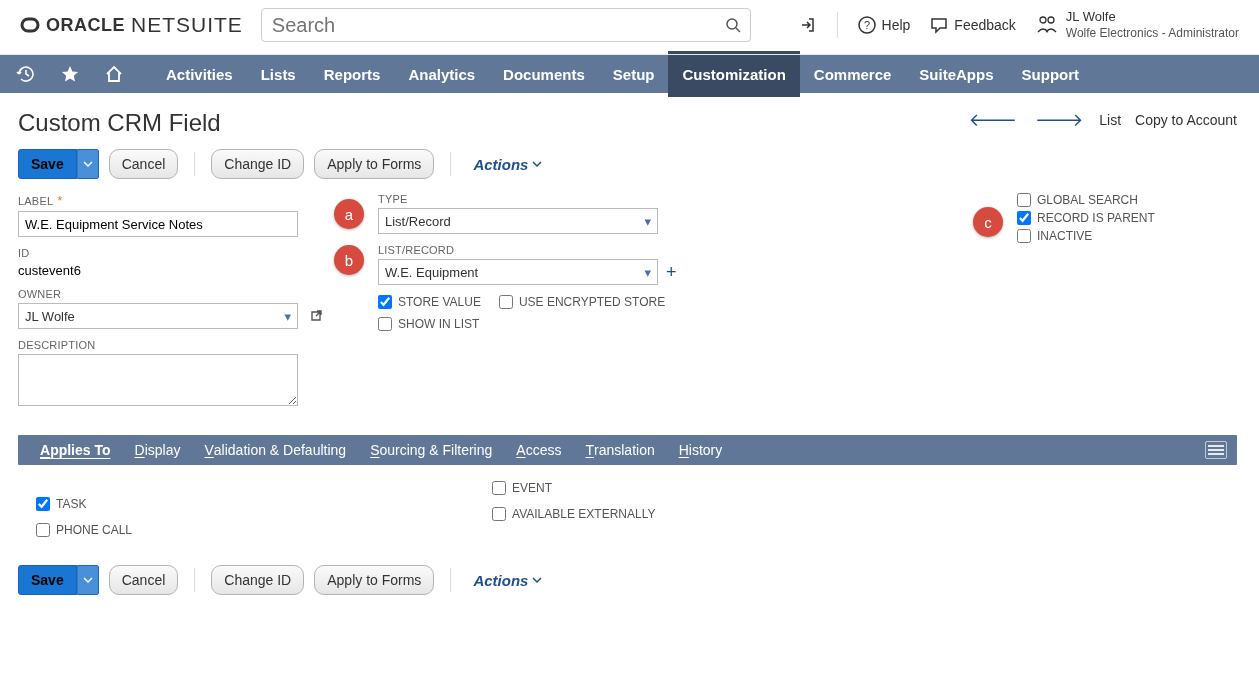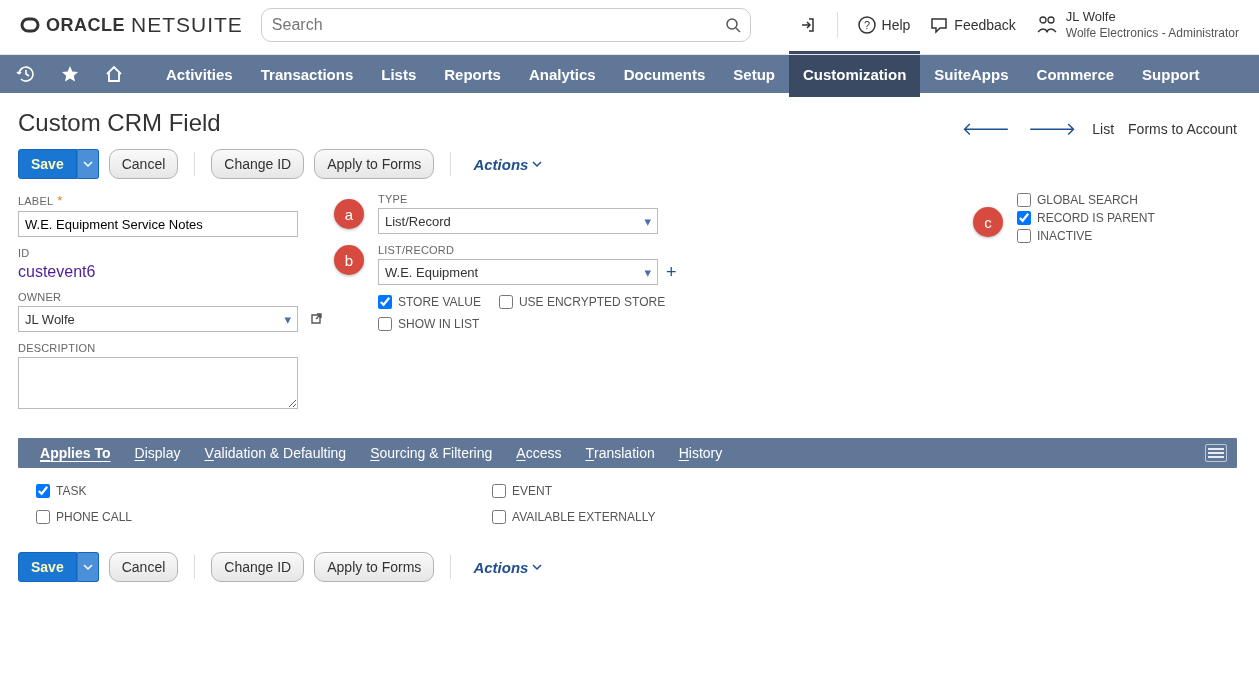--- a/index.html
+++ b/index.html
@@ -4,65 +4,65 @@
 <style>
   * { box-sizing: border-box; margin: 0; padding: 0; }
   body { font-family: "Helvetica Neue", Arial, sans-serif; font-size: 13px; color: #333; background: #fff; }
 
   
   .header { display: flex; align-items: center; padding: 8px 20px 12px 20px; gap: 18px; position: relative; border-bottom: 1px solid #e5e5e5; }
   .logo { display: flex; align-items: center; gap: 6px; }
   .logo-text { font-size: 18px; font-weight: 600; letter-spacing: 0.5px; }
   .logo-sub { font-size: 21px; font-weight: 400; letter-spacing: 1px; }
   .search-wrap { flex: 0 0 490px; position: relative; }
-  .search-input { width: 100%; height: 34px; border: 1px solid #ccc; border-radius: 10px; padding: 0 36px 0 10px; font-size: 16px; color: #999; }
+  .search-input { width: 100%; height: 34px; border: 1px solid #ccc; border-radius: 4px; padding: 0 36px 0 10px; font-size: 20px; color: #999; }
   .search-icon { position: absolute; right: 10px; top: 9px; color: #555; width: 16px; height: 16px; }
   .hdr-right { display: flex; align-items: center; gap: 20px; margin-left: auto; }
   .hdr-item { display: flex; align-items: center; gap: 6px; cursor: pointer; color: #333; font-size: 14px; }
   .hdr-divider { width: 1px; height: 26px; background: #ddd; }
   .user-block { display: flex; align-items: center; gap: 8px; }
   .user-lines { line-height: 1.25; font-size: 13px; }
   .user-role { color: #555; font-size: 12px; }
 
   
   .navbar { background: #607798; display: flex; align-items: center; height: 38px; color: #fff; padding: 0 6px 0 14px; gap: 4px; font-size: 15px; }
   .nav-icon { width: 24px; height: 24px; display: flex; align-items: center; justify-content: center; cursor: pointer; margin-right: 8px; }
   .nav-icons-group { display: flex; gap: 12px; margin-right: 14px; }
   .nav-item { padding: 0 14px; height: 46px; display: flex; align-items: center; cursor: pointer; font-weight: 600; }
   .nav-item.active { background: #3a4a63; }
 
   
   .page { padding: 16px 22px 40px 18px; position: relative; }
-  .page-top { display: flex; justify-content: space-between; align-items: center; }
+  .page-top { display: flex; justify-content: space-between; align-items: flex-start; }
   .page-title { font-size: 24px; font-weight: 400; color: #333; margin-bottom: 12px; }
   .top-actions { display: flex; align-items: center; gap: 14px; color: #555; font-size: 14px; }
   .arrow-btn { color: #1f4f8f; font-size: 18px; cursor: pointer; padding: 0 2px; }
   .top-link { cursor: pointer; color: #333; }
 
   .btn-row { display: flex; align-items: center; gap: 10px; margin-bottom: 14px; }
   .btn { height: 30px; padding: 0 12px; border: 1px solid #b3b3b3; background: linear-gradient(#fafafa,#e6e6e6); border-radius: 10px; cursor: pointer; font-size: 14px; color: #333; }
-  .btn-primary { background: #1976d2; color: #fef9c3; border: 1px solid #1565c0; font-weight: 600; }
+  .btn-primary { background: #1976d2; color: #000000; border: 1px solid #1565c0; font-weight: 600; }
   .btn-split { display: flex; }
   .btn-split .btn-primary { border-radius: 3px 0 0 3px; }
   .btn-split .caret-btn { background: #4a90d9; border: 1px solid #1565c0; border-left: 1px solid #3a78bd; width: 22px; border-radius: 0 3px 3px 0; display:flex; align-items:center; justify-content:center; cursor:pointer; }
   .vsep { width: 1px; height: 24px; background: #ddd; margin: 0 6px; }
   .actions-link { color: #1f4f8f; font-size: 15px; font-weight: 600; cursor: pointer; display:flex; align-items:center; gap:4px; margin-left: 6px; font-style: italic; }
 
   
   .form-cols { display: flex; gap: 40px; align-items: flex-start; }
   .col { flex: 0 0 auto; }
   .col1 { width: 320px; }
   .col2 { width: 320px; position: relative; }
   .col3 { width: 220px; margin-left: auto; }
 
   .fld { margin-bottom: 10px; }
   .fld-label { font-size: 11px; color: #666; letter-spacing: 0.2px; margin-bottom: 3px; text-transform: uppercase; display:flex; align-items:center; gap:4px; }
   .req-star { color: #d9822b; font-size: 13px; }
   .txt-input { width: 280px; height: 26px; border: 1px solid #bbb; padding: 0 6px; font-size: 13px; }
-  .readonly { font-size: 16px; color: #4c1d95; padding-top: 1px; }
+  .readonly { font-size: 13px; color: #000000; padding-top: 1px; }
   .select-wrap { position: relative; width: 280px; }
   .select-box { width: 100%; height: 26px; border: 1px solid #bbb; padding: 0 6px; display:flex; align-items:center; justify-content:space-between; cursor:pointer; background:#fff; }
   .select-caret { color: #4b6fa8; }
   .textarea { width: 280px; height: 52px; border: 1px solid #bbb; resize: both; padding: 4px 6px; font-size: 13px; }
   .ext-icon { display:inline-block; margin-left: 10px; color:#555; cursor:pointer; vertical-align: middle; }
   .plus-icon { margin-left: 8px; color:#1f4f8f; cursor:pointer; font-size: 18px; vertical-align: middle; }
 
   .chk-row { display:flex; align-items:center; gap:6px; margin-bottom: 4px; font-size: 12px; color:#555; }
   .chk-row input { width: 14px; height: 14px; }
   .chk-group-inline { display:flex; gap: 18px; margin-top: 6px; }
@@ -147,41 +147,40 @@
         </svg>
       </div>
     <div class="nav-icon">
         <svg width="20" height="20" viewBox="0 0 20 20">
           <path d="M3 10 L10 3 L17 10 M5 9 V17 H15 V9" fill="none" stroke="#fff" stroke-width="1.8"></path>
         </svg>
       </div>
   </div>
   <div id="nav-items" style="display:flex;">
       <div class="nav-item">Activities</div>
-      <div class="nav-item">Transactions</div>
       <div class="nav-item">Lists</div>
       <div class="nav-item">Reports</div>
       <div class="nav-item">Analytics</div>
       <div class="nav-item">Documents</div>
       <div class="nav-item">Setup</div>
       <div class="nav-item active">Customization</div>
+      <div class="nav-item">Commerce</div>
       <div class="nav-item">SuiteApps</div>
-      <div class="nav-item">Commerce</div>
       <div class="nav-item">Support</div>
     </div>
 </div>
 
 <div class="page">
   <div class="page-top">
     <h1 class="page-title">Custom CRM Field</h1>
     <div class="top-actions">
       <span class="arrow-btn">🡐</span>
       <span class="arrow-btn">🡒</span>
       <span class="top-link">List</span>
-      <span class="top-link">Forms to Account</span>
+      <span class="top-link">Copy to Account</span>
     </div>
   </div>
 
   <div class="btn-row">
     <div class="btn-split">
       <button class="btn btn-primary">Save</button>
       <div class="caret-btn">
           <svg width="10" height="10" viewBox="0 0 10 10">
             <path d="M1 3 L5 7 L9 3" fill="none" stroke="#fff" stroke-width="1.5"></path>
           </svg>
@@ -305,21 +304,21 @@
         <div class="tab"><span class="ul">H</span>istory</div>
       </div>
     <div class="tab-view-icon">
         <div></div>
         <div></div>
         <div></div>
       </div>
   </div>
 
   <div class="tab-content">
-    <div class="chk-col" style="margin-left:8px;">
+    <div class="chk-col" style="margin-left:8px;margin-top:16px;">
       <label class="chk-row">
         <input type="checkbox" id="chk-task" checked="" style="">
         <span>TASK</span>
       </label>
       <label class="chk-row">
         <input type="checkbox" id="chk-phone" style="">
         <span>PHONE CALL</span>
       </label>
     </div>
     <div class="chk-col" style="margin-left:280px;">

